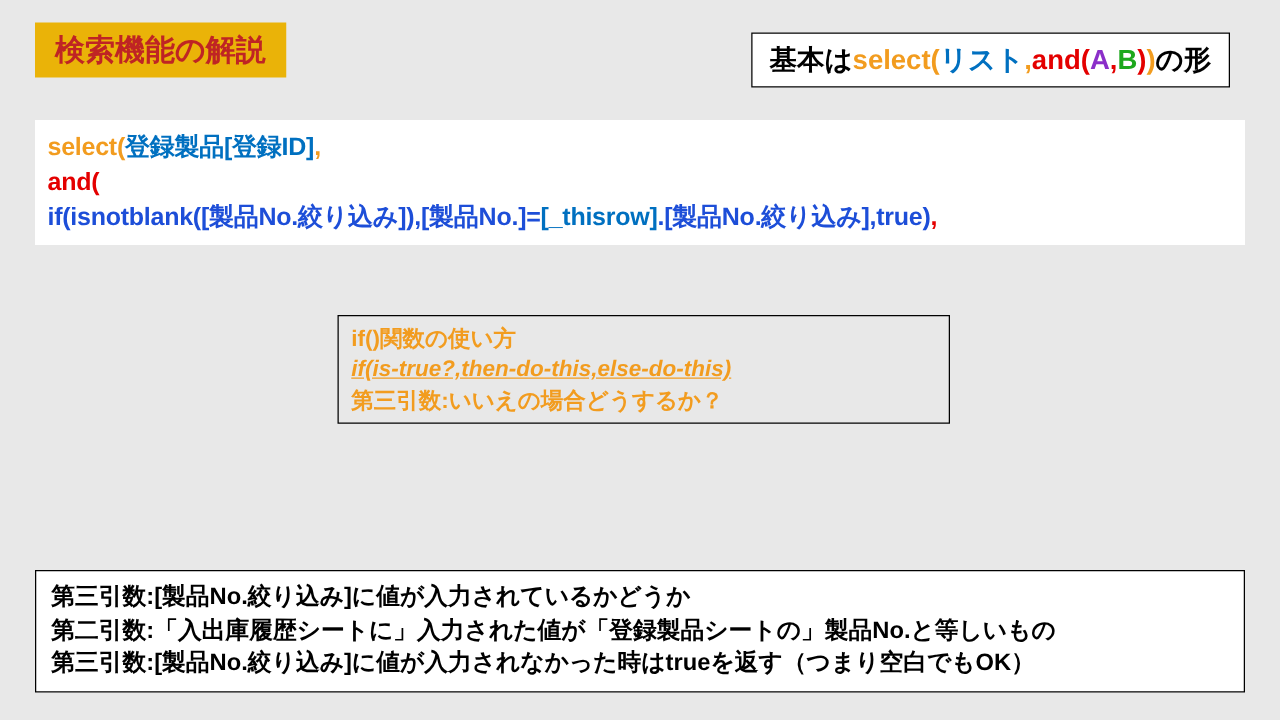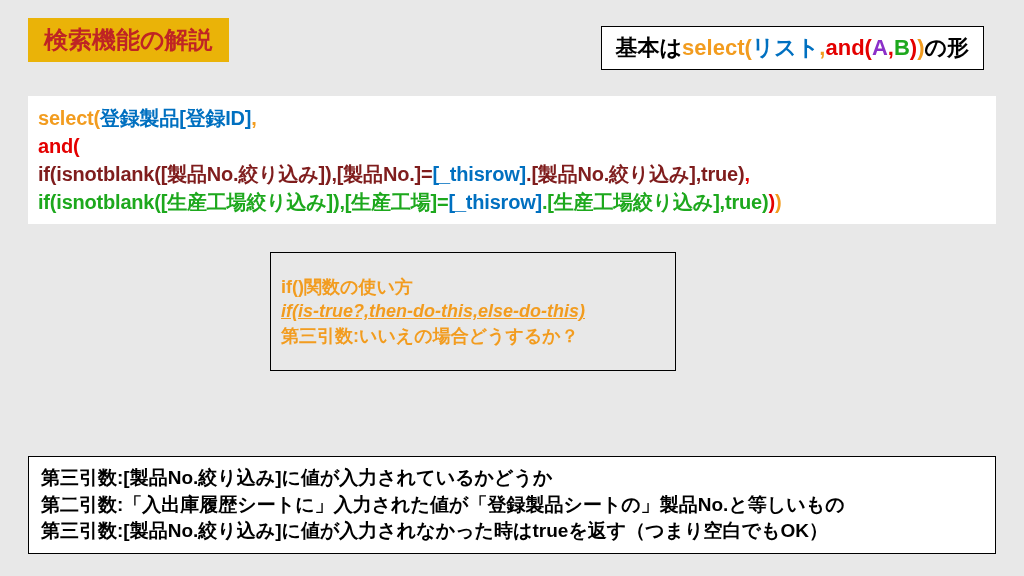--- a/index.html
+++ b/index.html
@@ -52,31 +52,31 @@
   }
   .code-line {
     font-size: 20px;
     font-weight: bold;
     line-height: 1.4;
     white-space: nowrap;
     letter-spacing: -0.2px;
   }
   .c-orange { color: #f29c1f; }
   .c-red { color: #e40000; }
-  .c-purple { color: #7f1d1d; }
+  .c-purple { color: #1d4ed8; }
   .c-blue { color: #0070c0; }
   .c-green { color: #1da81d; }
 
   .usage-box {
     position: absolute;
     left: 270px;
     top: 252px;
-    width: 406px;
+    width: 490px;
     border: 1.5px solid #000;
-    padding: 22px 10px;
+    padding: 6px 10px;
   }
   .usage-line {
     font-size: 18px;
     font-weight: bold;
     color: #f29c1f;
     line-height: 1.35;
   }
   .usage-underline {
     text-decoration: underline;
     font-style: italic;
@@ -114,23 +114,20 @@
 <div class="code-box">
   <div class="code-line">
     <span class="c-orange">select(</span><span class="c-blue">登録製品[登録ID]</span><span class="c-orange">,</span>
   </div>
   <div class="code-line">
     <span class="c-red">and(</span>
   </div>
   <div class="code-line">
     <span class="c-purple">if(isnotblank([製品No.絞り込み]),[製品No.]=</span><span class="c-blue">[_thisrow]</span><span class="c-purple">.[製品No.絞り込み],true)</span><span class="c-red">,</span>
   </div>
-  <div class="code-line">
-    <span class="c-green">if(isnotblank([生産工場絞り込み]),[生産工場]=</span><span class="c-blue">[_thisrow]</span><span class="c-green">.[生産工場絞り込み],true)</span><span class="c-red">)</span><span class="c-orange">)</span>
-  </div>
 </div>
 
 <div class="usage-box">
   <div class="usage-line">if()関数の使い方</div>
   <div class="usage-line usage-underline">if(is-true?,then-do-this,else-do-this)</div>
   <div class="usage-line">第三引数:いいえの場合どうするか？</div>
 </div>
 
 <div class="args-box">
   <div class="args-line">第三引数:[製品No.絞り込み]に値が入力されているかどうか</div>

